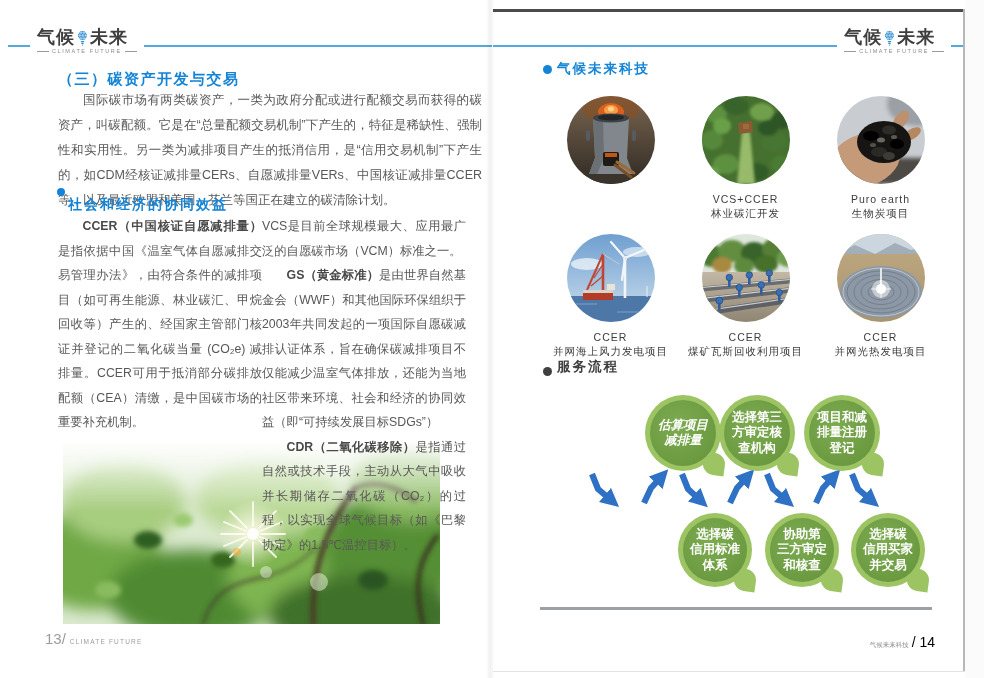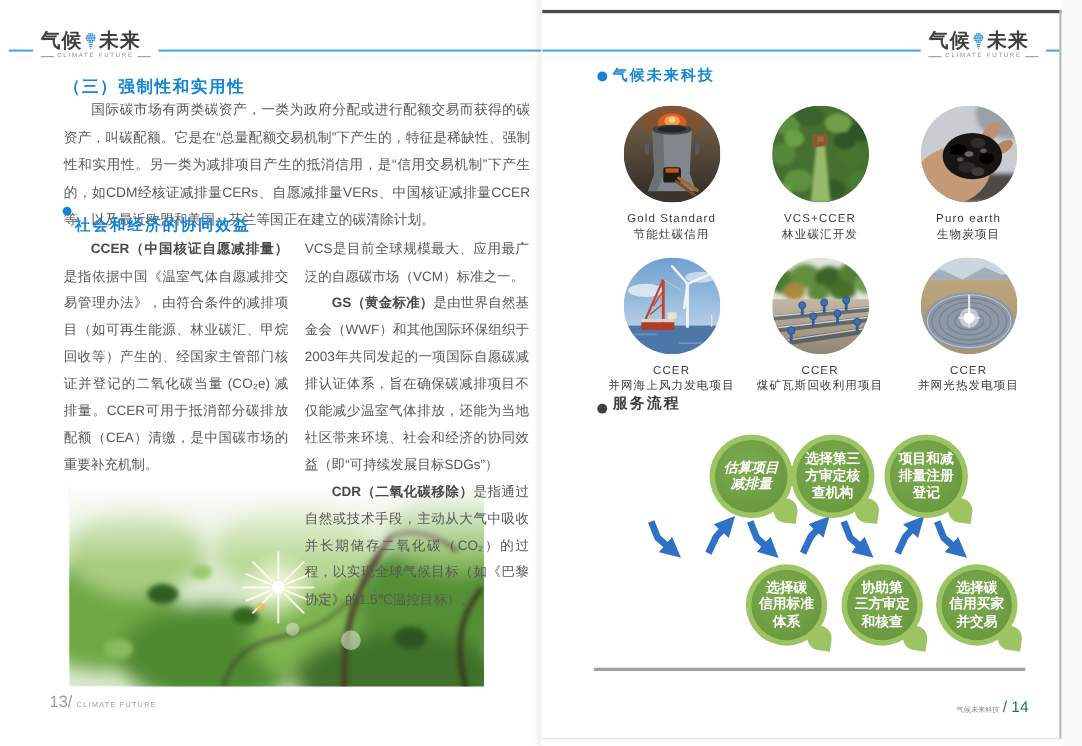--- a/index.html
+++ b/index.html
@@ -14,33 +14,33 @@
   .pr-rightline{position:absolute;top:9px;bottom:6px;right:0;width:2px;background:#b8b8b8;}
   .pr-bottomline{position:absolute;bottom:6px;left:0;right:0;height:1px;background:#e3e3e3;}
 
   
   .rule{position:absolute;top:45px;height:2px;background:#55a8de;}
   .page-left .rule{left:8px;width:484px;}
   .page-right .rule{left:0;width:470px;}
   .logo{position:absolute;top:27px;background:#fff;padding:0 7px;z-index:3;text-align:center;}
   .page-left .logo{left:30px;}
   .page-right .logo{right:14px;}
-  .logo-zh{display:flex;align-items:center;font-weight:bold;font-size:18px;color:#3f3f3f;letter-spacing:1px;line-height:20px;}
+  .logo-zh{display:flex;align-items:flex-end;font-weight:bold;font-size:18px;color:#3f3f3f;letter-spacing:1px;line-height:20px;}
   .logo-en{font-size:5.5px;color:#8c8c8c;letter-spacing:1.6px;margin-top:1px;display:flex;align-items:center;justify-content:center;gap:3px;}
   .logo-en::before,.logo-en::after{content:"";display:inline-block;width:12px;height:1px;background:#9a9a9a;}
   .bulb{width:13px;height:17px;margin:0 1px;}
 
   
   .page-title{position:absolute;left:58px;top:60px;font-size:15px;font-weight:bold;color:#1484d6;letter-spacing:1.5px;z-index:2;}
   .intro{position:absolute;left:58px;top:88px;width:424px;font-size:12.5px;line-height:25px;color:#595757;
          text-align:justify;text-indent:2em;z-index:2;margin:0;}
   .sec-heading{position:absolute;left:58px;top:196px;font-size:14px;font-weight:bold;color:#1484d6;letter-spacing:2px;z-index:2;}
   .sec-dot{position:absolute;left:-1px;top:-8px;width:8px;height:8px;border-radius:50%;background:#1484d6;}
   .sec-heading span.txt{padding-left:10px;}
-  .cols{position:absolute;left:58px;top:214px;width:424px;display:flex;gap:15px;z-index:2;}
+  .cols{position:absolute;left:58px;top:214px;width:424px;display:flex;gap:0;z-index:2;}
   .col{width:204px;font-size:12.3px;line-height:24.5px;color:#595757;text-align:justify;}
   .col p{margin:0;text-indent:2em;}
   .col p.cont{text-indent:0;}
   .col b{color:#4a4949;}
   .photo{position:absolute;left:63px;top:440px;width:377px;height:184px;z-index:1;}
   .pl-footer{position:absolute;left:45px;top:630px;color:#9c9c9c;z-index:2;}
   .pl-footer .num{font-size:15px;font-weight:400;}
   .pl-footer .lab{font-size:6.5px;letter-spacing:1.2px;margin-left:4px;}
 
   
@@ -67,21 +67,21 @@
         background:#9dc463;border-radius:50% 50% 0 50%;transform:rotate(8deg);z-index:-1;}
   .step span{position:relative;z-index:2;}
   .st{width:76px;height:76px;top:5px;}
   .sb{width:74px;height:74px;top:123px;}
   .s0{left:52px;} .s1{left:152px;font-style:italic;} .s2{left:226px;} .s3{left:311px;}
   .s4{left:98px;} .s5{left:185px;} .s6{left:272px;} .s7{left:358px;}
 
   .divider{position:absolute;left:47px;top:607px;width:392px;height:3px;background:#9aa0a3;z-index:2;}
   .pr-footer{position:absolute;right:30px;top:634px;color:#8a8a8a;z-index:2;display:flex;align-items:baseline;gap:3px;}
   .pr-footer .brand{font-size:6.5px;}
-  .pr-footer .num{font-size:14px;color:#15803d;}
+  .pr-footer .num{font-size:14px;color:#000000;}
 </style>
 </head>
 <body>
 
 <svg width="0" height="0" style="position:absolute" aria-hidden="true">
   <defs>
     <g id="bulbdots" fill="#2f8fd4">
       <circle cx="5" cy="1.8" r="0.75"></circle>
         <circle cx="6.5" cy="1.8" r="0.75"></circle>
         <circle cx="8" cy="1.8" r="0.75"></circle>
@@ -125,21 +125,21 @@
       <div class="logo-zh">
         <span>气候</span>
         <svg class="bulb" viewBox="0 0 13 17">
             <use href="#bulbdots"></use>
           </svg>
         <span>未来</span>
       </div>
       <div class="logo-en">CLIMATE FUTURE</div>
     </div>
 
-    <h1 class="page-title">（三）强制性和实用性</h1>
+    <h1 class="page-title">（三）碳资产开发与交易</h1>
 
     <p class="intro">国际碳市场有两类碳资产，一类为政府分配或进行配额交易而获得的碳资产，叫碳配额。它是在“总量配额交易机制”下产生的，特征是稀缺性、强制性和实用性。另一类为减排项目产生的抵消信用，是“信用交易机制”下产生的，如CDM经核证减排量CERs、自愿减排量VERs、中国核证减排量CCER等，以及最近欧盟和美国、芬兰等国正在建立的碳清除计划。</p>
 
     <div class="sec-heading">
       <span class="sec-dot"></span>
       <span class="txt">社会和经济的协同效益</span>
     </div>
 
     <div class="cols">
       <div class="col">
@@ -269,24 +269,20 @@
             <ellipse cx="44" cy="21.4" rx="13" ry="3" fill="#23272a"></ellipse>
             <rect x="19" y="34" width="4" height="11" rx="2" fill="#565b5f"></rect>
             <rect x="65" y="34" width="4" height="11" rx="2" fill="#565b5f"></rect>
             <rect x="36" y="56" width="16" height="14" rx="2" fill="#1d1a17"></rect>
             <rect x="38" y="57" width="12" height="4" fill="#c25714"></rect>
             <rect y="78" width="88" height="10" fill="#3a342c"></rect>
             <line x1="50" y1="66" x2="67" y2="77" stroke="#9c6a33" stroke-width="3" stroke-linecap="round"></line>
             <line x1="48" y1="69" x2="64" y2="81" stroke="#7a4f24" stroke-width="3" stroke-linecap="round"></line>
           </svg>
         </div>
-        <figcaption>
-          <div class="cap">Gold Standard</div>
-          <div class="cap">节能灶碳信用</div>
-        </figcaption>
       </figure>
 
       <figure class="figure" style="margin:0">
         <div class="circle">
           <svg width="88" height="88" viewBox="0 0 88 88">
             <defs>
                 <filter id="fb" x="-40%" y="-40%" width="180%" height="180%">
                   <feGaussianBlur stdDeviation="1.6"></feGaussianBlur>
                 </filter>
               </defs>

